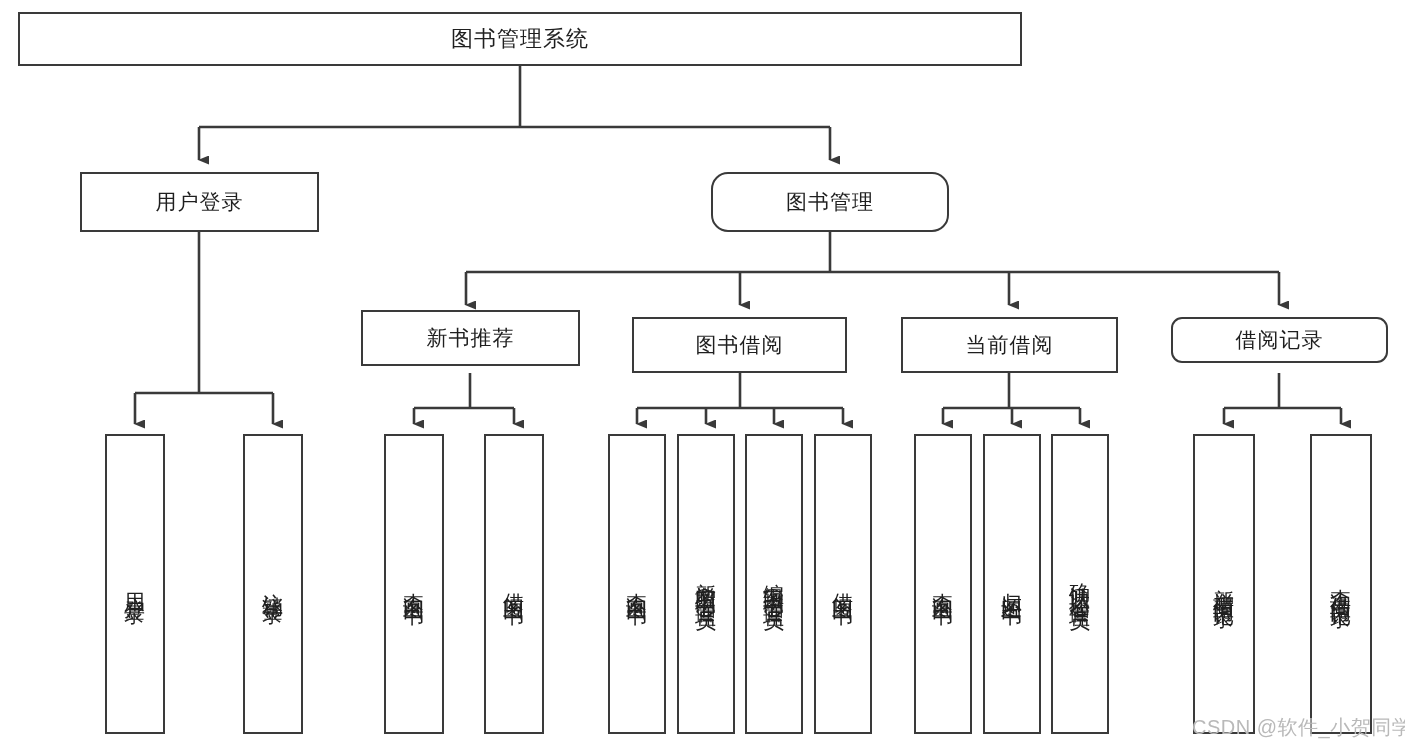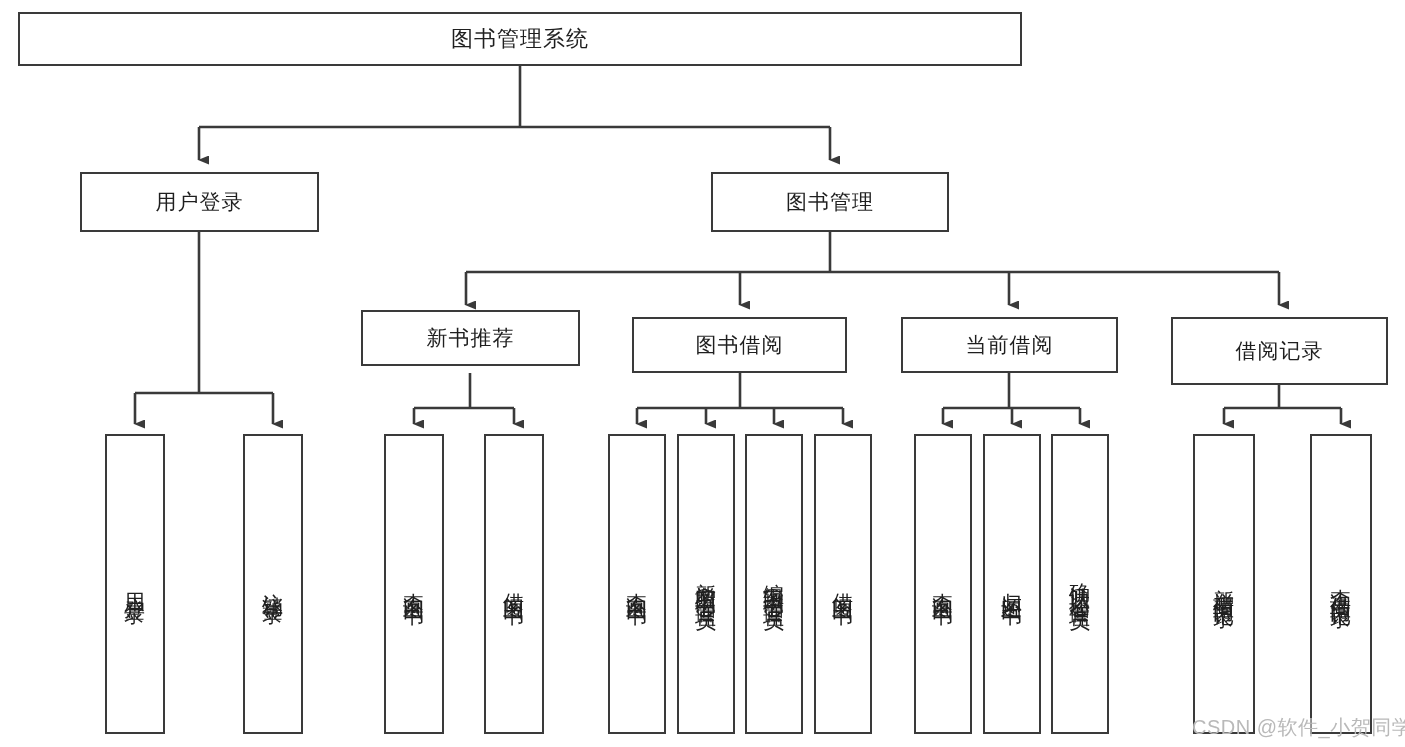--- a/index.html
+++ b/index.html
@@ -119,34 +119,34 @@
     </g>
   </svg>
 
   <div class="node root" style="left:18px; top:12px; width:1004px; height:54px;">
     <span class="node-label">图书管理系统</span>
   </div>
 
   <div class="node" style="left:80px; top:172px; width:239px; height:60px;">
     <span class="node-label">用户登录</span>
   </div>
-  <div class="node" style="left:711px; top:172px; width:238px; height:60px;">
+  <div class="node" style="left:711px; top:172px; width:238px; height:60px;border-radius:17px;">
     <span class="node-label">图书管理</span>
   </div>
 
   <div class="node" style="left:361px; top:310px; width:219px; height:56px;">
     <span class="node-label">新书推荐</span>
   </div>
   <div class="node" style="left:632px; top:317px; width:215px; height:56px;">
     <span class="node-label">图书借阅</span>
   </div>
   <div class="node" style="left:901px; top:317px; width:217px; height:56px;align-items:center;">
     <span class="node-label">当前借阅</span>
   </div>
-  <div class="node" style="left:1171px; top:317px; width:217px; height:68px;">
+  <div class="node" style="left:1171px; top:317px; width:217px; height:46px;border-radius:11px;">
     <span class="node-label">借阅记录</span>
   </div>
 
   <div class="node vertical" style="left:105px; top:434px; width:60px; height:300px;">
     <span class="node-label">用户登录</span>
   </div>
   <div class="node vertical" style="left:243px; top:434px; width:60px; height:300px;">
     <span class="node-label">注销登录</span>
   </div>
   <div class="node vertical" style="left:384px; top:434px; width:60px; height:300px;">

